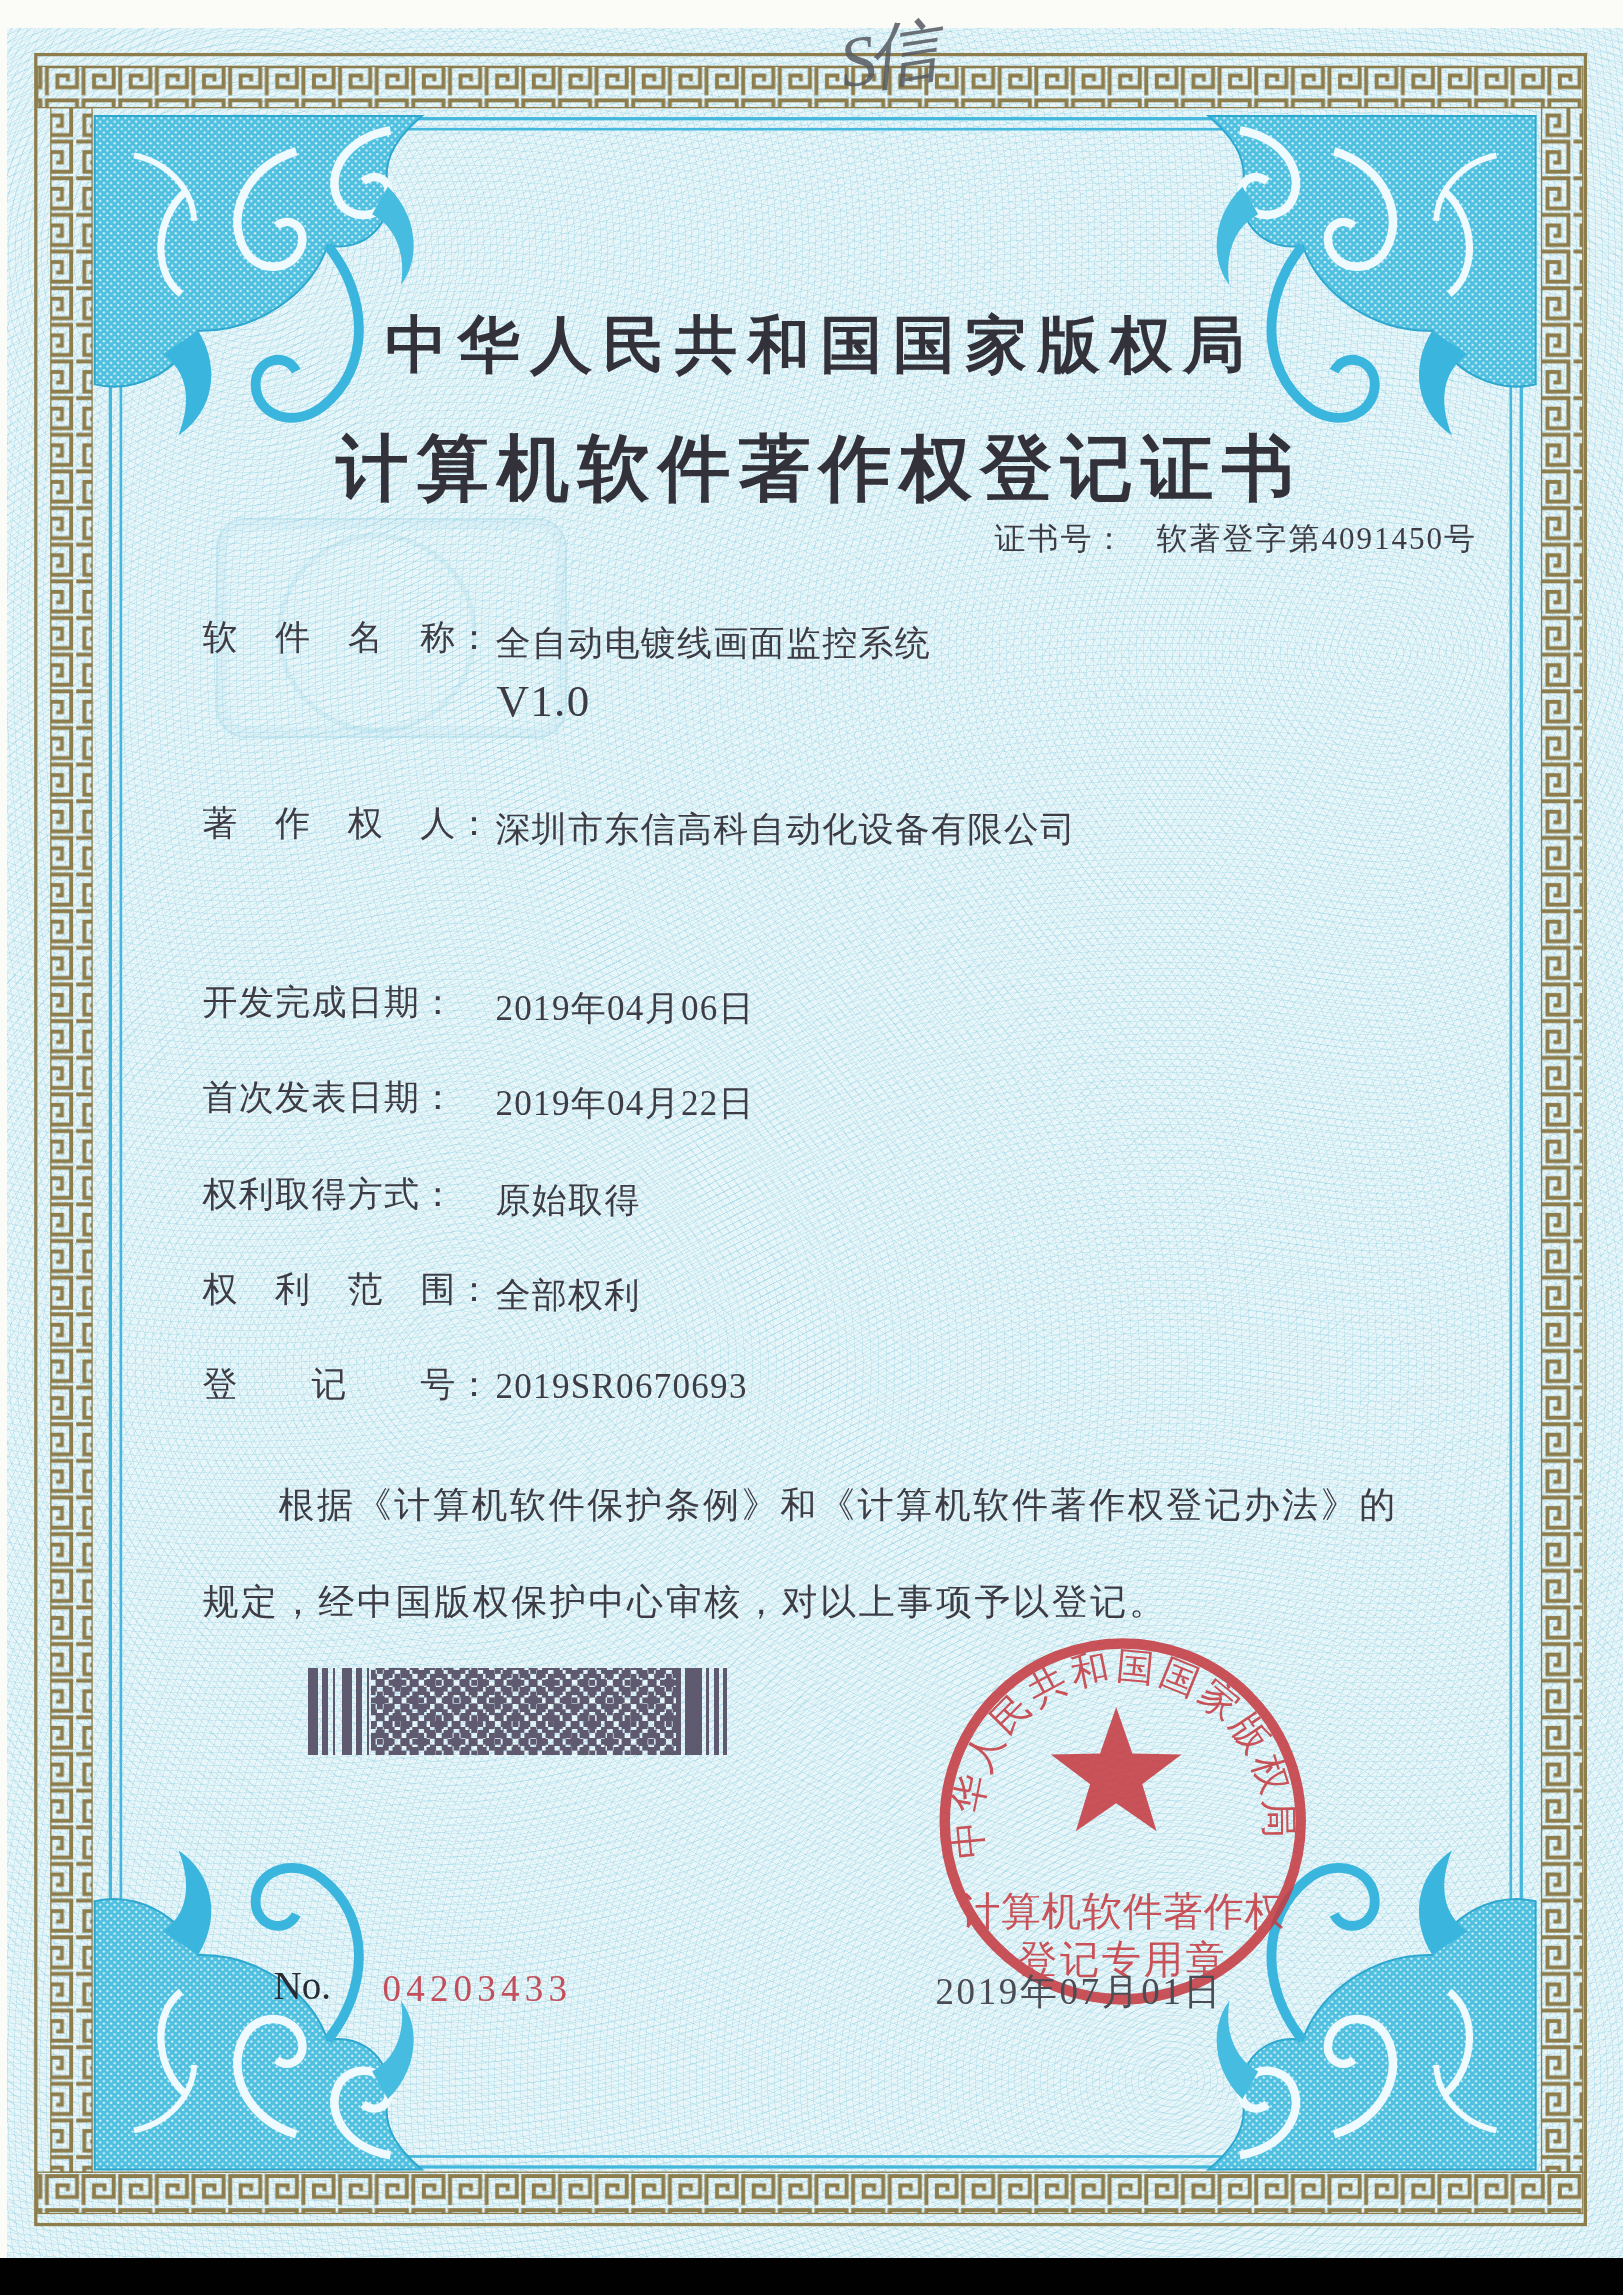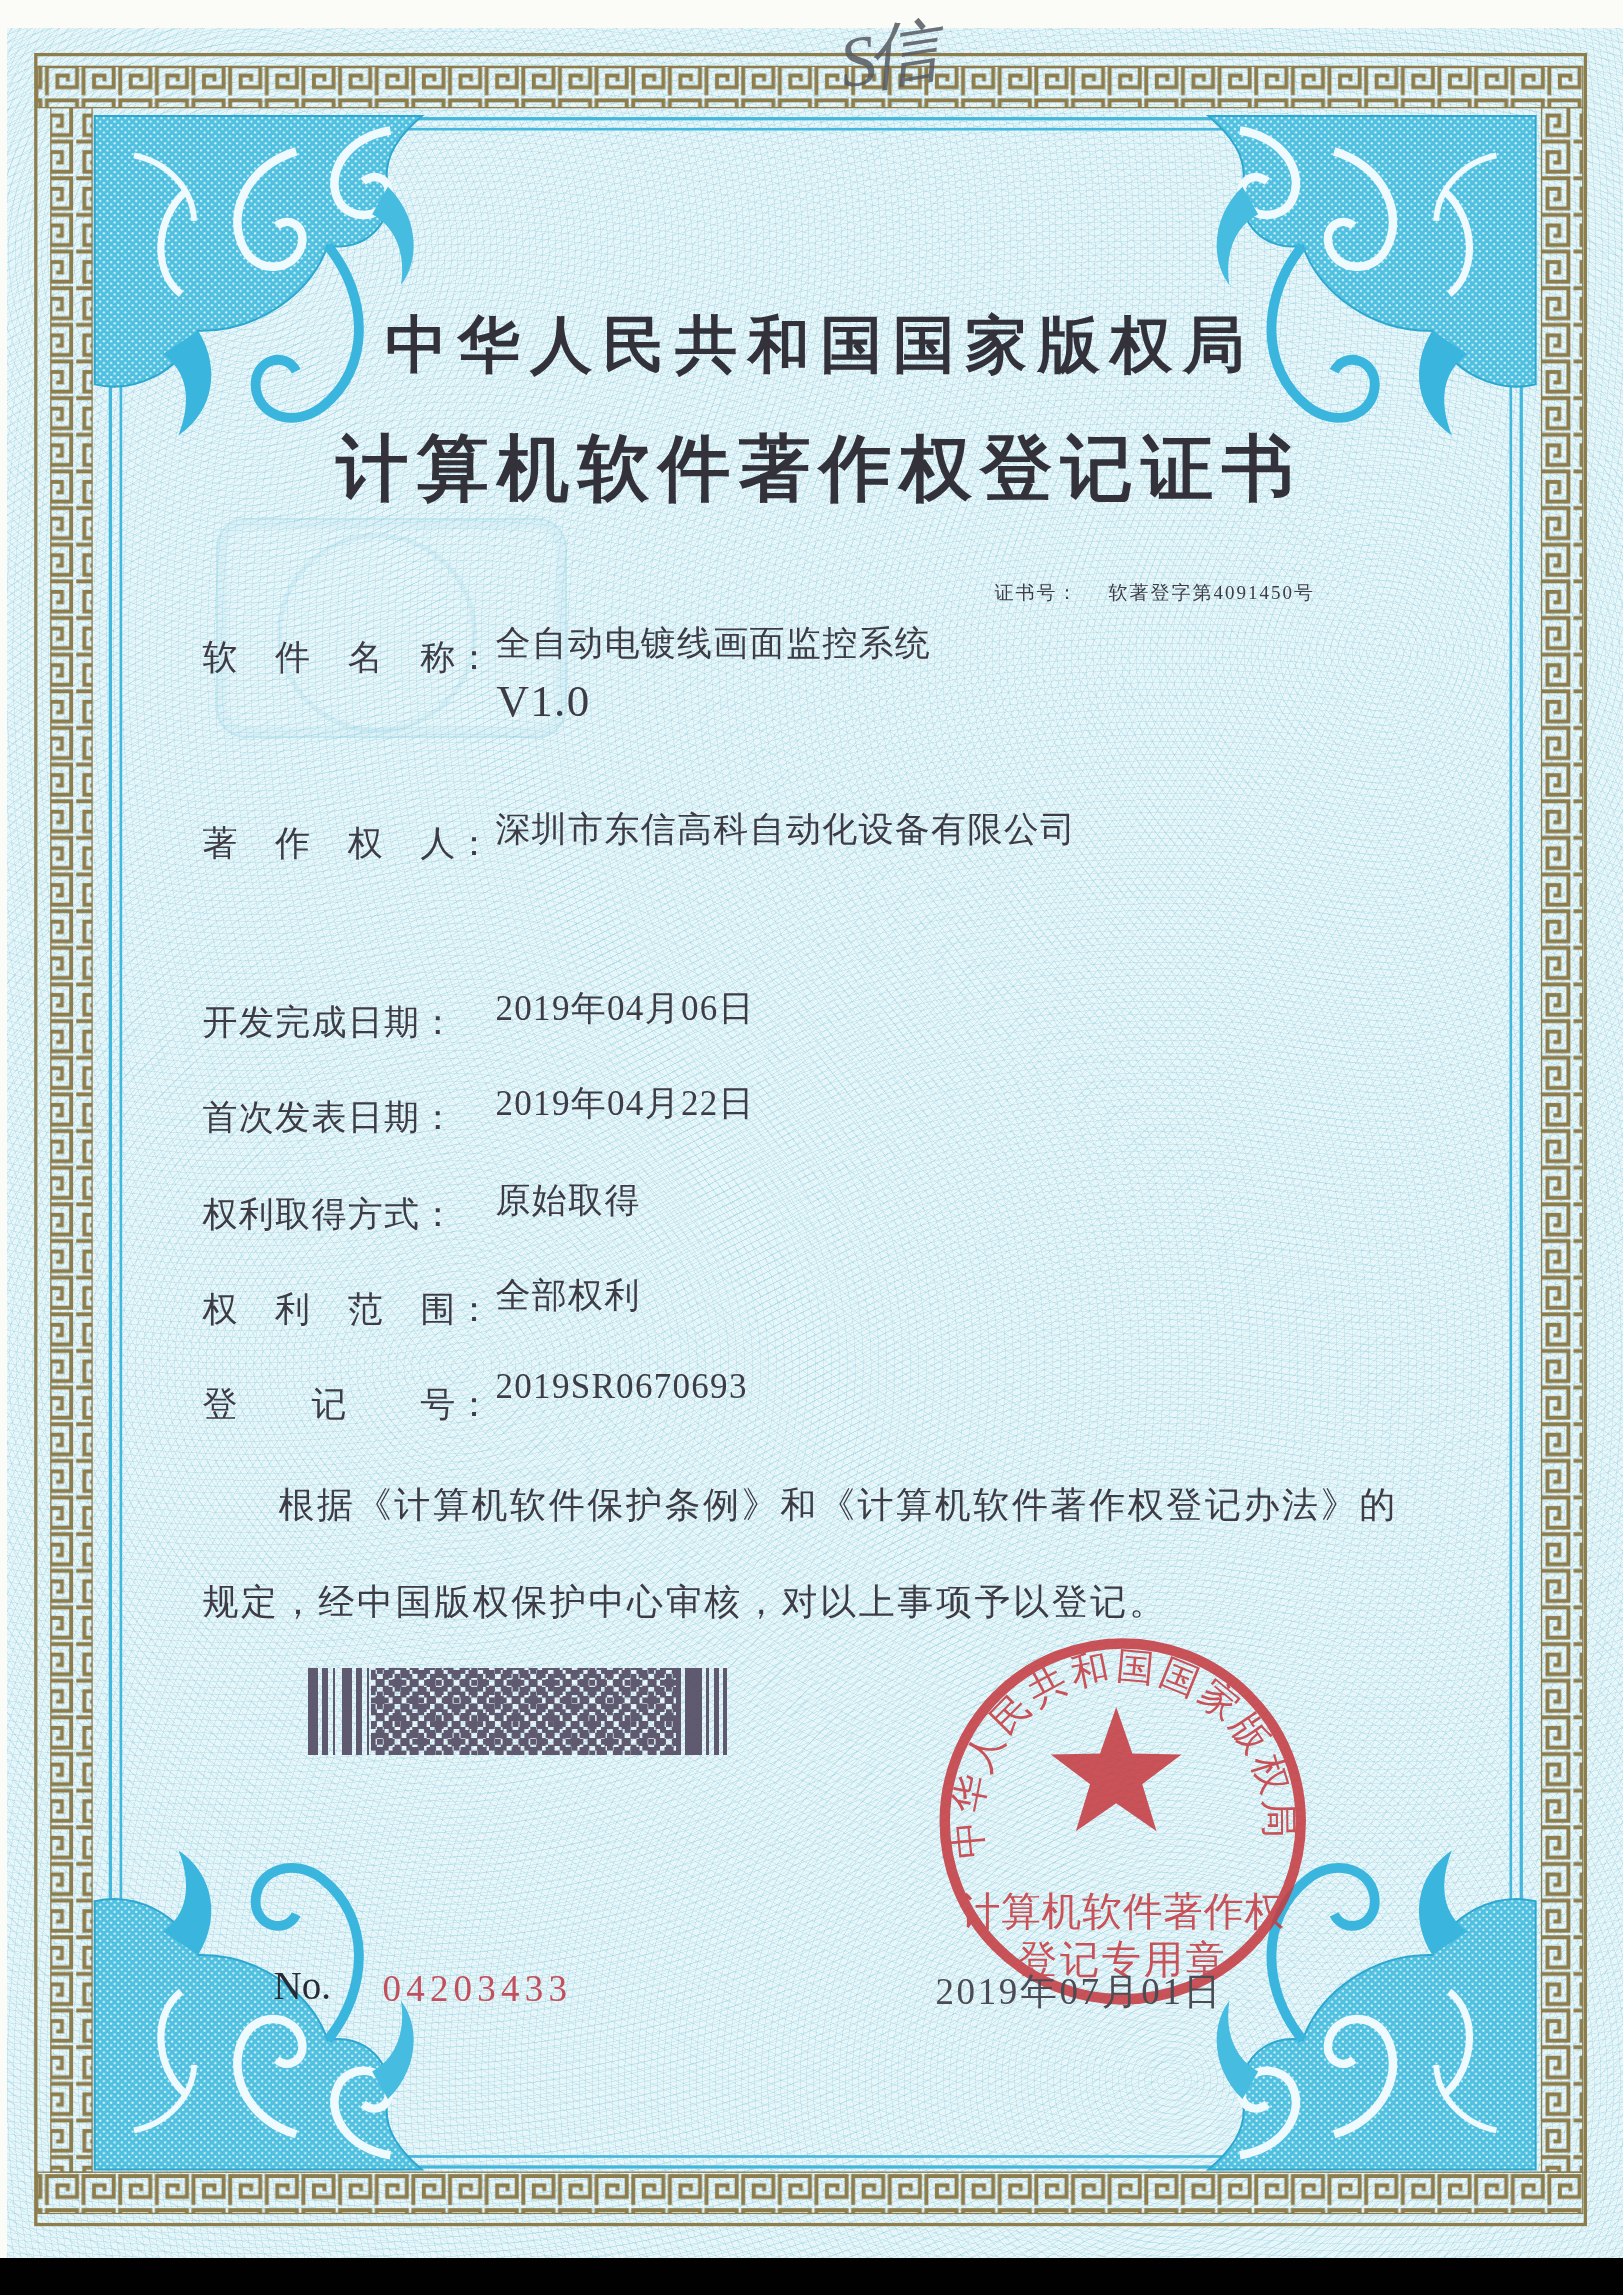--- a/index.html
+++ b/index.html
@@ -21,24 +21,24 @@
         letter-spacing:-7.9px;opacity:.85;}
   .watermark{position:absolute;left:209px;top:490px;width:347px;height:216px;
         border:2px solid rgba(140,205,225,.35);border-radius:30px;
         box-shadow:inset 0 0 0 9.2px rgba(160,215,232,.15);}
   .watermark::after{content:"";position:absolute;left:59px;top:13px;width:190px;height:190px;
         border:5.2px solid rgba(150,210,228,.22);border-radius:50%;}
   .t1{position:absolute;left:0;top:275px;width:100%;text-align:center;
       font-size:62px;font-weight:bold;color:#33323b;letter-spacing:10.5px;text-indent:10.5px;}
   .t2{position:absolute;left:0;top:393px;width:100%;text-align:center;
       font-size:72px;font-weight:bold;color:#33323b;letter-spacing:8.5px;text-indent:8.5px;}
-  .certno{position:absolute;left:988px;top:552px;font-size:19px;color:#3d3c45;letter-spacing:2px;}
+  .certno{position:absolute;left:988px;top:490px;font-size:31px;color:#3d3c45;letter-spacing:2px;}
   .certno .lab{margin-right:30px;}
   .row{position:absolute;left:196px;font-size:35px;color:#3d3c45;letter-spacing:1.3px;white-space:nowrap;}
-  .row .lbl{display:inline-block;width:293px;vertical-align:top;margin-top:20px;}
+  .row .lbl{display:inline-block;width:293px;vertical-align:top;}
   .row .val{display:inline-block;vertical-align:top;margin-top:6px;}
   .vline2{position:absolute;left:490px;top:647px;font-size:45px;color:#3d3c45;letter-spacing:1.3px;}
   .st{position:absolute;font-size:36px;color:#3d3c45;letter-spacing:2.6px;white-space:nowrap;}
   .st1{left:272px;top:1453px;}
   .st2{left:196px;top:1550px;}
   .barcode{position:absolute;left:301px;top:1640px;width:419px;height:87px;display:flex;opacity:.93;}
   .bc-start{width:63px;background:repeating-linear-gradient(90deg,#564f66 0 10.5px,transparent 10.5px 14.4px,#564f66 14.4px 19.6px,transparent 19.6px 25px,#564f66 25px 27.5px,transparent 27.5px 34px);}
   .bc-end{width:51px;background:repeating-linear-gradient(90deg,#564f66 0 5.2px,transparent 5.2px 9.2px,#564f66 9.2px 26px,transparent 26px 30px,#564f66 30px 33px,transparent 33px 38px);}
   .bc-mid{flex:1;background:
       repeating-conic-gradient(#564f66 0% 25%, transparent 0% 50%) 0 0/11.8px 11.8px,

